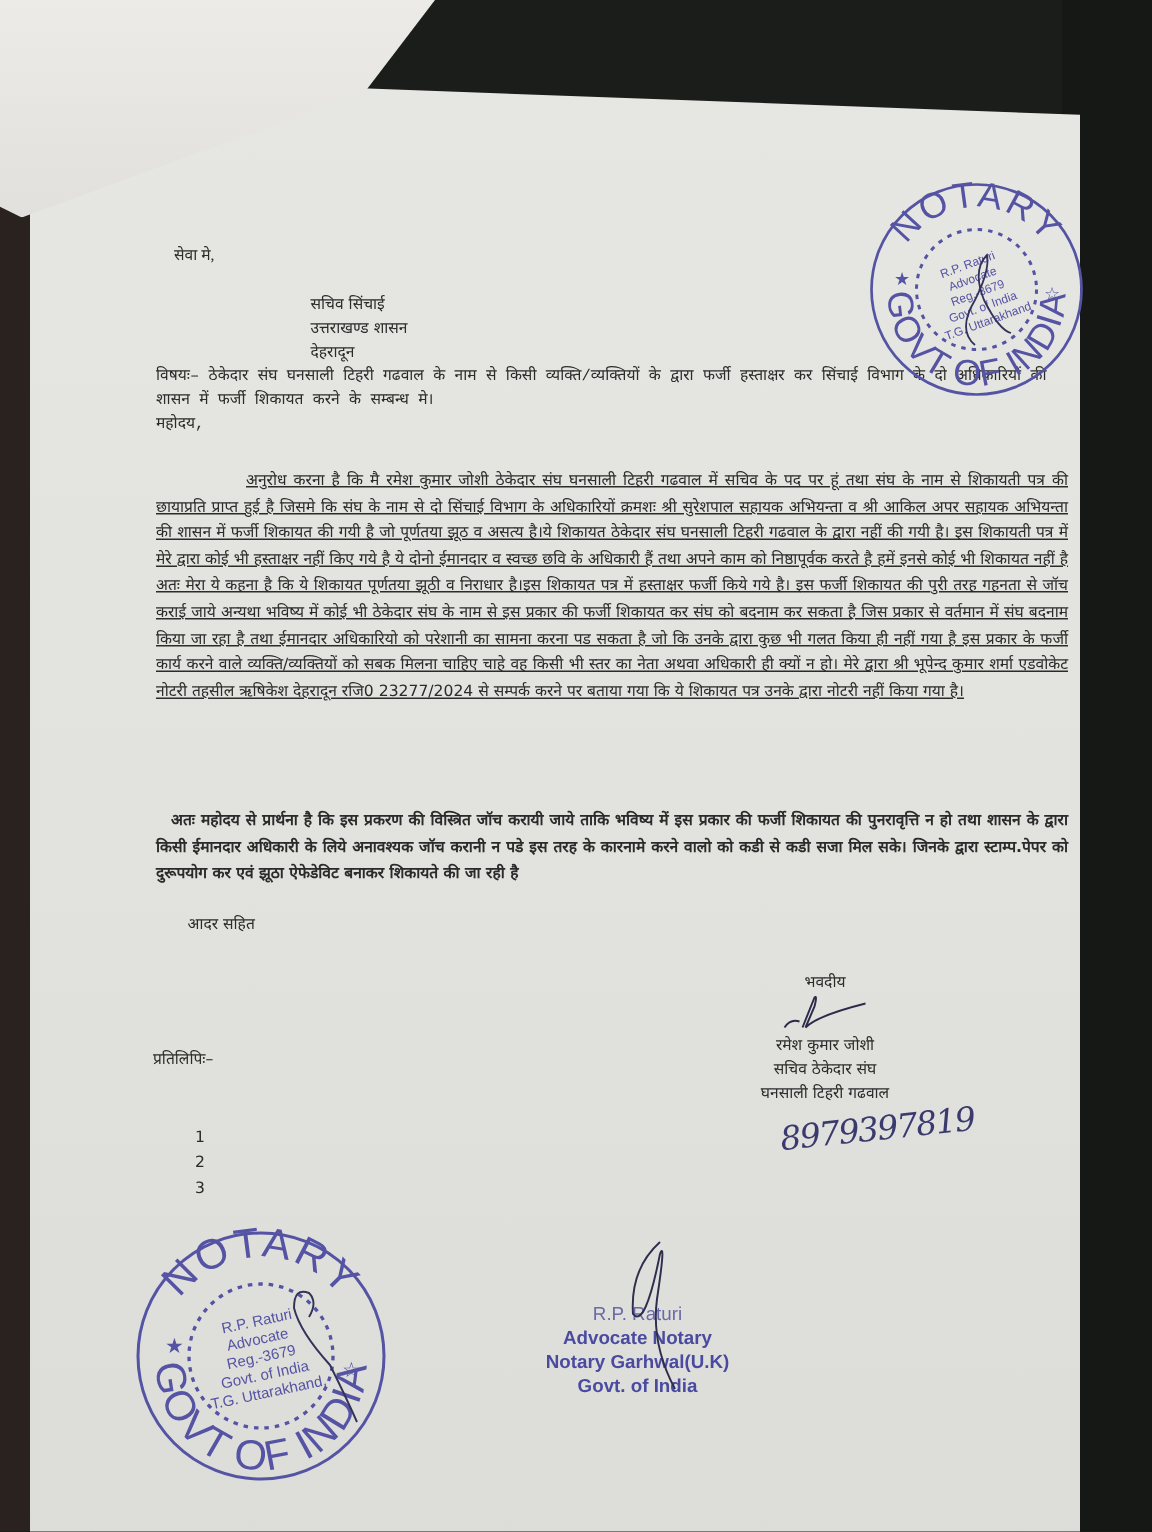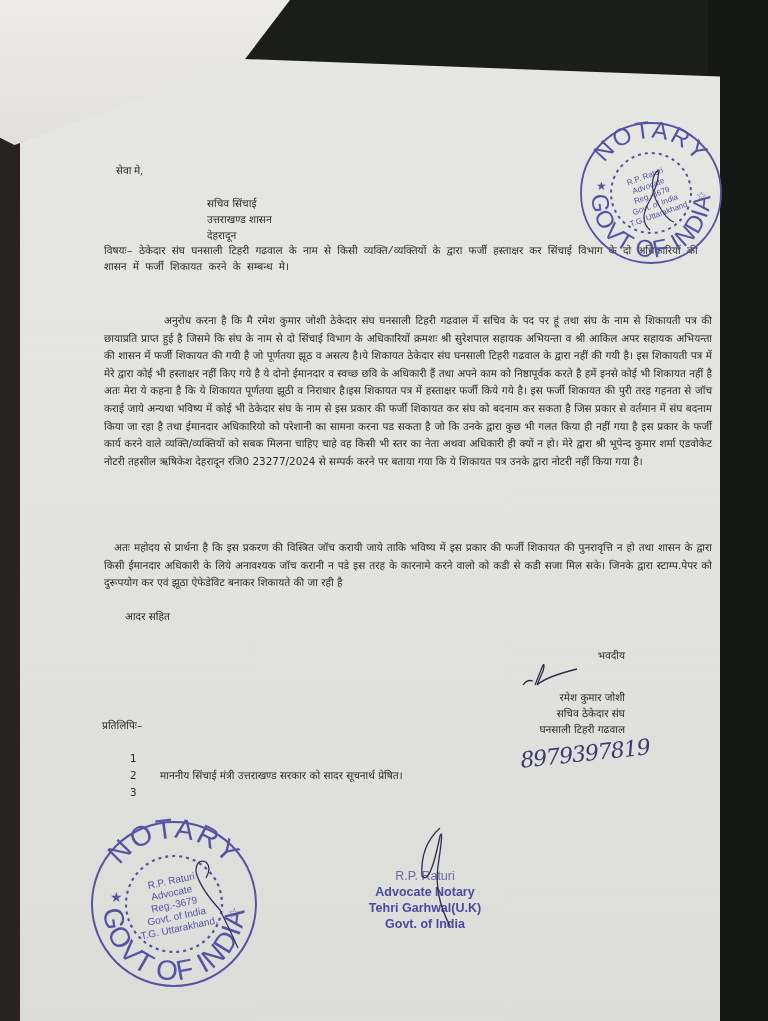--- a/index.html
+++ b/index.html
@@ -19,25 +19,25 @@
   .paper2 {
     position: absolute; left: 0; top: 0; width: 290px; height: 145px;
     background: linear-gradient(180deg, #ecebe8 0%, #e1e0dc 100%);
     clip-path: polygon(0 0, 100% 0, 84% 42%, 5% 100%, 0 95%);
     box-shadow: 0 2px 6px rgba(0,0,0,.5);
   }
   .doc { position: absolute; color: #2b2b2b; font-size: 10.4px; line-height: 17.6px; font-family: "DejaVu Sans", sans-serif; }
   .salutation { left: 116px; top: 162px; font-family: Liberation Serif, serif; }
   .addressee { left: 207px; top: 195px; line-height: 16px; }
   .subject { left: 104px; top: 243px; width: 600px; line-height: 16px; font-family: Liberation Mono, monospace; }
-  .body-para { left: 104px; top: 312px; width: 608px; text-align: justify; }
-  .body-para2 { left: 104px; top: 539px; width: 608px; text-align: justify; }
+  .body-para { left: 104px; top: 312px; width: 608px; text-align: justify; text-decoration: underline; }
+  .body-para2 { left: 104px; top: 539px; width: 608px; text-align: justify; font-weight: bold; }
   .closing { left: 104px; top: 608px; margin-left: 21px; }
-  .signoff { left: 475px; top: 647px; text-align: right; width: 150px; line-height: 16px; }
-  .copy-label { left: 102px; top: 717px; }
+  .signoff { left: 475px; top: 647px; text-align: center; width: 150px; line-height: 16px; }
+  .copy-label { left: 102px; top: 698px; }
   .copy-list { left: 130px; top: 750px; }
   .copy-list div { display: flex; line-height: 17px; }
   .copy-list .num { width: 30px; }
   .phone { position: absolute; left: 520px; top: 741px; font-size: 22px; color: #3a3a6f; font-family: "DejaVu Serif", serif; font-style: italic; transform: rotate(-6deg); letter-spacing: -1px; }
   .stamp-text { position: absolute; color: #5553a3; font-family: "Liberation Sans", sans-serif; }
   .notary-block { left: 355px; top: 868px; text-align: center; width: 140px; font-weight: bold; font-size: 12.5px; line-height: 16px; color: #4a4ba0; }
   .notary-block .n0 { font-weight: normal; color: #6a69a9; }
 </style>
 </head>
 <body>
@@ -51,20 +51,21 @@
 <div class="doc salutation">सेवा मे,</div>
 
 <div class="doc addressee">
   <div>सचिव सिंचाई</div>
   <div>उत्तराखण्ड शासन</div>
   <div>देहरादून</div>
 </div>
 
 <div class="doc subject">
   <div>विषयः– ठेकेदार संघ घनसाली टिहरी गढवाल के नाम से किसी व्यक्ति/व्यक्तियों के द्वारा फर्जी हस्ताक्षर कर सिंचाई विभाग के दो अधिकारियों की शासन में फर्जी शिकायत करने के सम्बन्ध मे।</div>
+  <div>महोदय,</div>
 </div>
 
 <div class="doc body-para">
   <span style="display:inline-block;width:60px;"></span><span>अनुरोध करना है कि मै रमेश कुमार जोशी ठेकेदार संघ घनसाली टिहरी गढवाल में सचिव के पद पर हूं तथा संघ के नाम से शिकायती पत्र की छायाप्रति प्राप्त हुई है जिसमे कि संघ के नाम से दो सिंचाई विभाग के अधिकारियों क्रमशः श्री सुरेशपाल सहायक अभियन्ता व श्री आकिल अपर सहायक अभियन्ता की शासन में फर्जी शिकायत की गयी है जो पूर्णतया झूठ व असत्य है।ये शिकायत ठेकेदार संघ घनसाली टिहरी गढवाल के द्वारा नहीं की गयी है। इस शिकायती पत्र में मेरे द्वारा कोई भी हस्ताक्षर नहीं किए गये है ये दोनो ईमानदार व स्वच्छ छवि के अधिकारी हैं तथा अपने काम को निष्ठापूर्वक करते है हमें इनसे कोई भी शिकायत नहीं है अतः मेरा ये कहना है कि ये शिकायत पूर्णतया झूठी व निराधार है।इस शिकायत पत्र में हस्ताक्षर फर्जी किये गये है। इस फर्जी शिकायत की पुरी तरह गहनता से जॉच कराई जाये अन्यथा भविष्य में कोई भी ठेकेदार संघ के नाम से इस प्रकार की फर्जी शिकायत कर संघ को बदनाम कर सकता है जिस प्रकार से वर्तमान में संघ बदनाम किया जा रहा है तथा ईमानदार अधिकारियो को परेशानी का सामना करना पड सकता है जो कि उनके द्वारा कुछ भी गलत किया ही नहीं गया है इस प्रकार के फर्जी कार्य करने वाले व्यक्ति/व्यक्तियों को सबक मिलना चाहिए चाहे वह किसी भी स्तर का नेता अथवा अधिकारी ही क्यों न हो। मेरे द्वारा श्री भूपेन्द कुमार शर्मा एडवोकेट नोटरी तहसील ऋषिकेश देहरादून रजि0 23277/2024 से सम्पर्क करने पर बताया गया कि ये शिकायत पत्र उनके द्वारा नोटरी नहीं किया गया है।</span>
 </div>
 
 <div class="doc body-para2">
   <span style="display:inline-block;width:10px;"></span><span>अतः महोदय से प्रार्थना है कि इस प्रकरण की विस्त्रित जॉच करायी जाये ताकि भविष्य में इस प्रकार की फर्जी शिकायत की पुनरावृत्ति न हो तथा शासन के द्वारा किसी ईमानदार अधिकारी के लिये अनावश्यक जॉच करानी न पडे इस तरह के कारनामे करने वालो को कडी से कडी सजा मिल सके। जिनके द्वारा स्टाम्प.पेपर को दुरूपयोग कर एवं झूठा ऐफेडेविट बनाकर शिकायते की जा रही है</span>
 </div>
 
@@ -82,21 +83,20 @@
   <div>घनसाली टिहरी गढवाल</div>
 </div>
 
 <div class="doc copy-label">प्रतिलिपिः–</div>
 <div class="doc copy-list">
   <div>
       <span class="num">1</span>
     </div>
   <div>
       <span class="num">2</span>
-      <span>माननीय सिंचाई मंत्री उत्तराखण्ड सरकार को सादर सूचनार्थ प्रेषित।</span>
     </div>
   <div>
       <span class="num">3</span>
     </div>
 </div>
 
 <div class="phone">8979397819</div>
 
 <svg style="position:absolute;left:578px;top:120px;" width="146" height="146" viewBox="0 0 146 146">
   <defs>
@@ -136,18 +136,18 @@
     <text x="86" y="90">Reg.-3679</text>
     <text x="86" y="102">Govt. of India</text>
     <text x="86" y="114">T.G. Uttarakhand,</text>
   </g>
   <path d="M118 60 Q124 50 118 44 Q108 40 108 54 Q112 70 132 92 Q142 112 150 130" stroke="#33335a" stroke-width="1.3" fill="none"></path>
 </svg>
 
 <div class="stamp-text notary-block">
   <div class="n0">R.P. Raturi</div>
   <div>Advocate Notary</div>
-  <div>Tehri Garhwal(U.K)</div>
+  <div>Notary Garhwal(U.K)</div>
   <div>Govt. of India</div>
 </div>
 <svg style="position:absolute;left:410px;top:826px;" width="50" height="110" viewBox="0 0 50 110">
   <path d="M30 2 Q10 20 12 50 Q20 60 30 10 Q34 0 28 40 Q24 70 40 100" stroke="#2e2e4e" stroke-width="1.3" fill="none"></path>
 </svg>
 
 </body></html>

